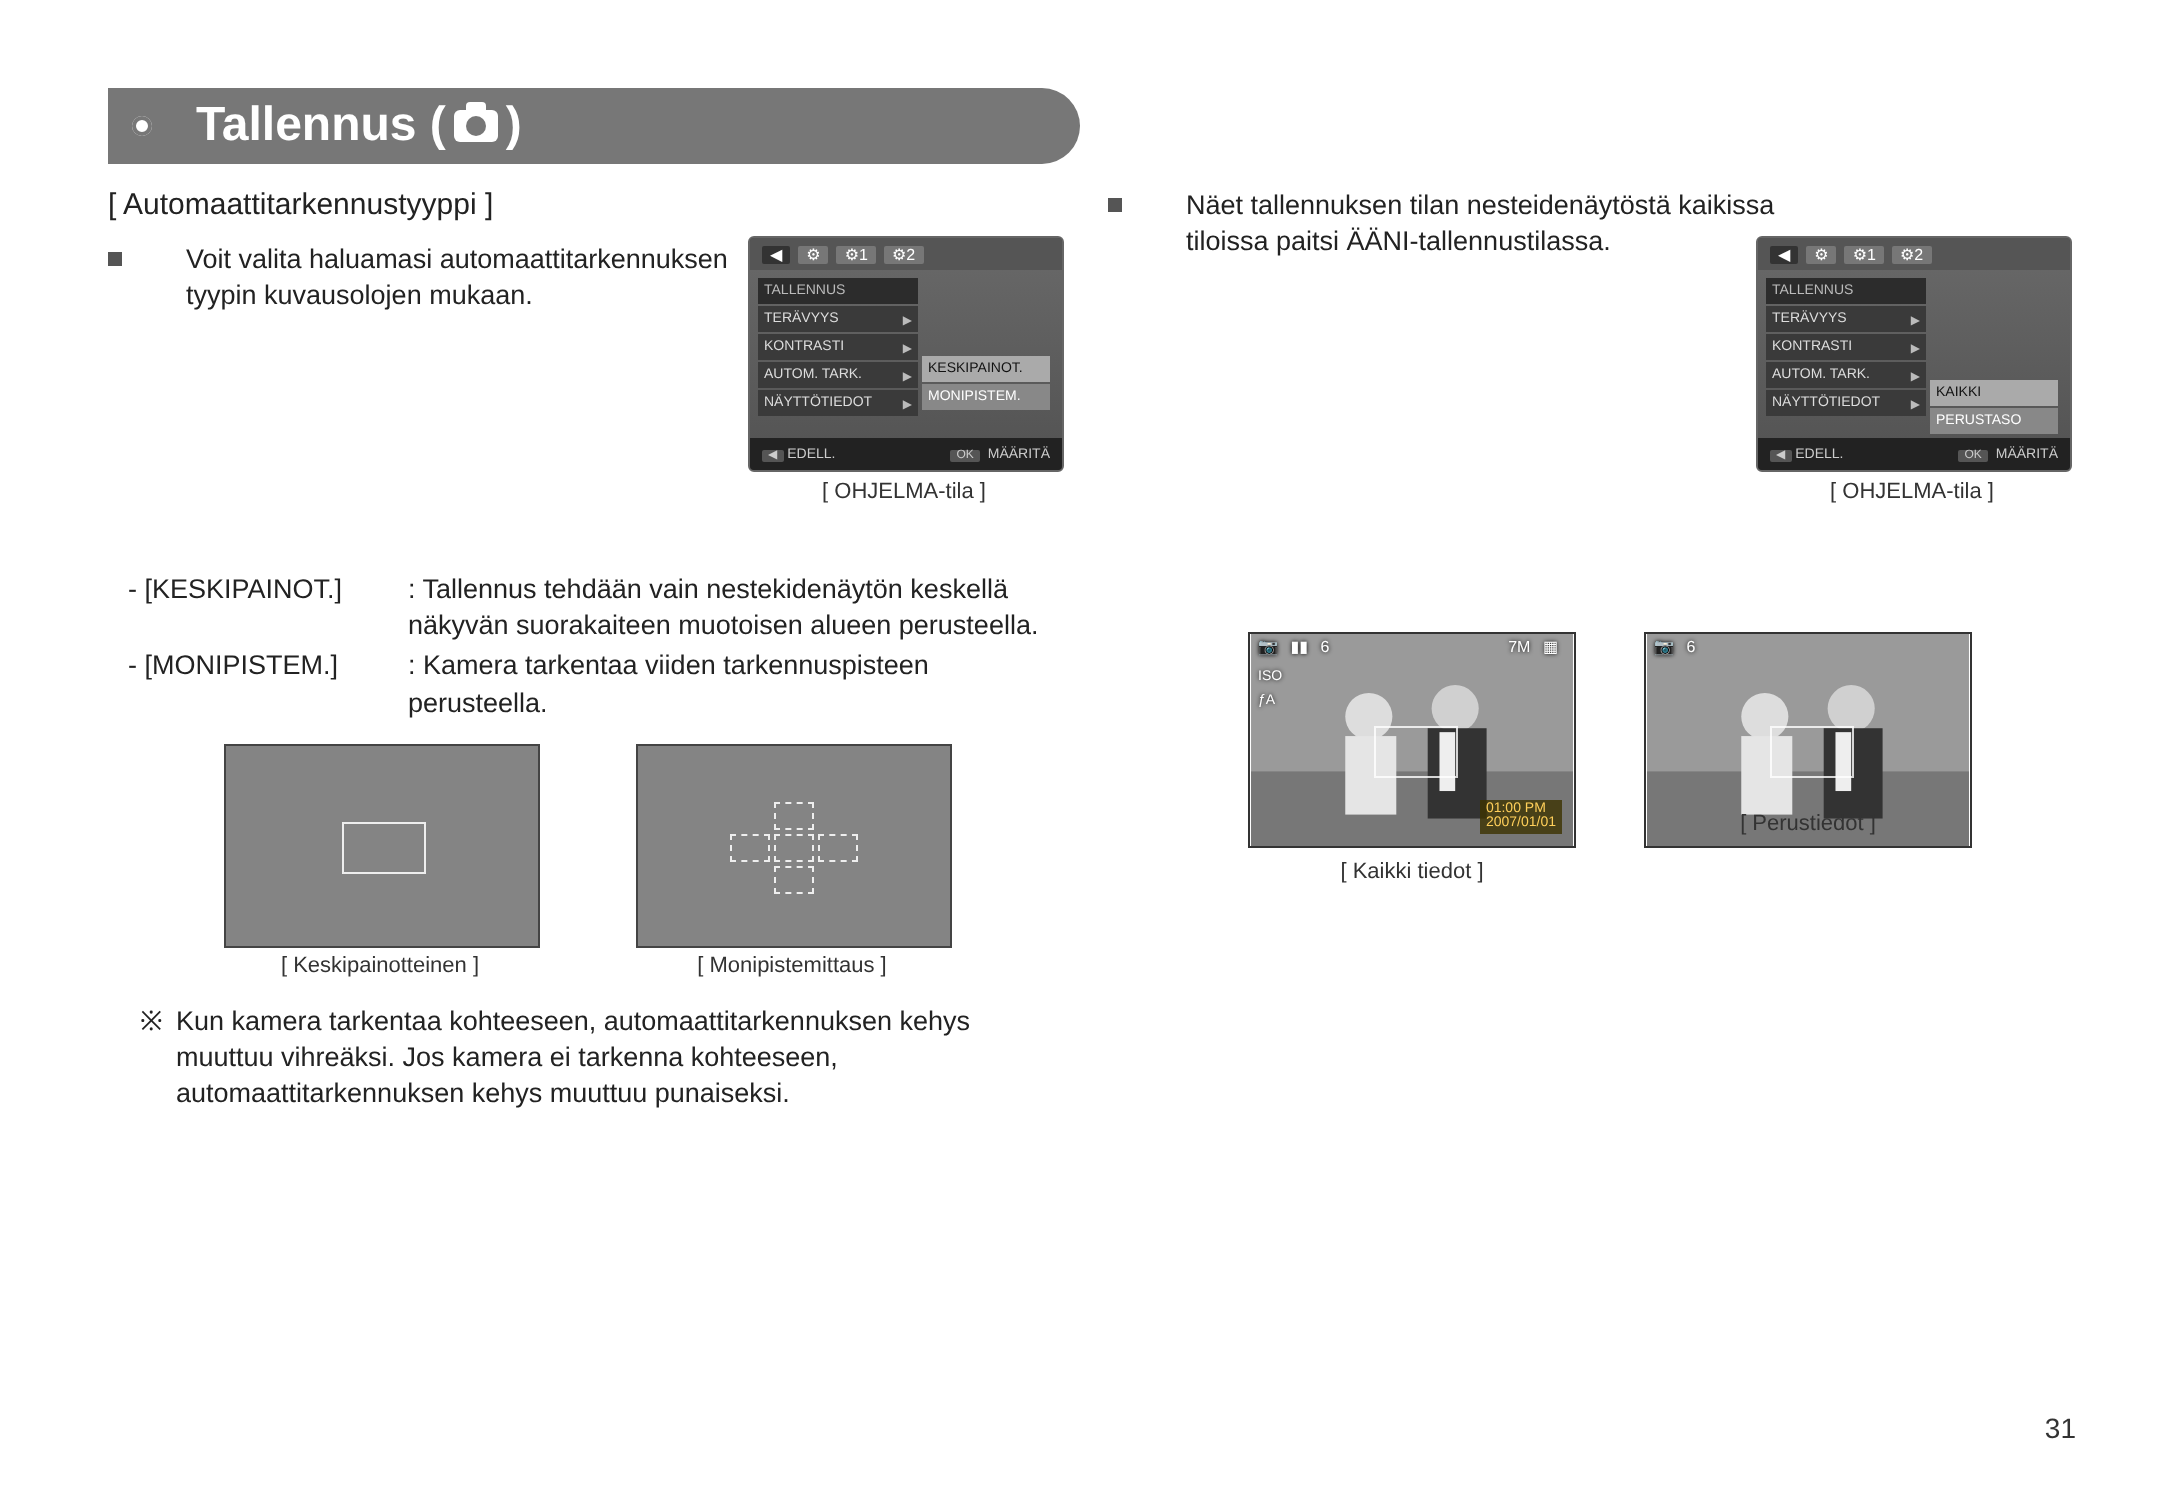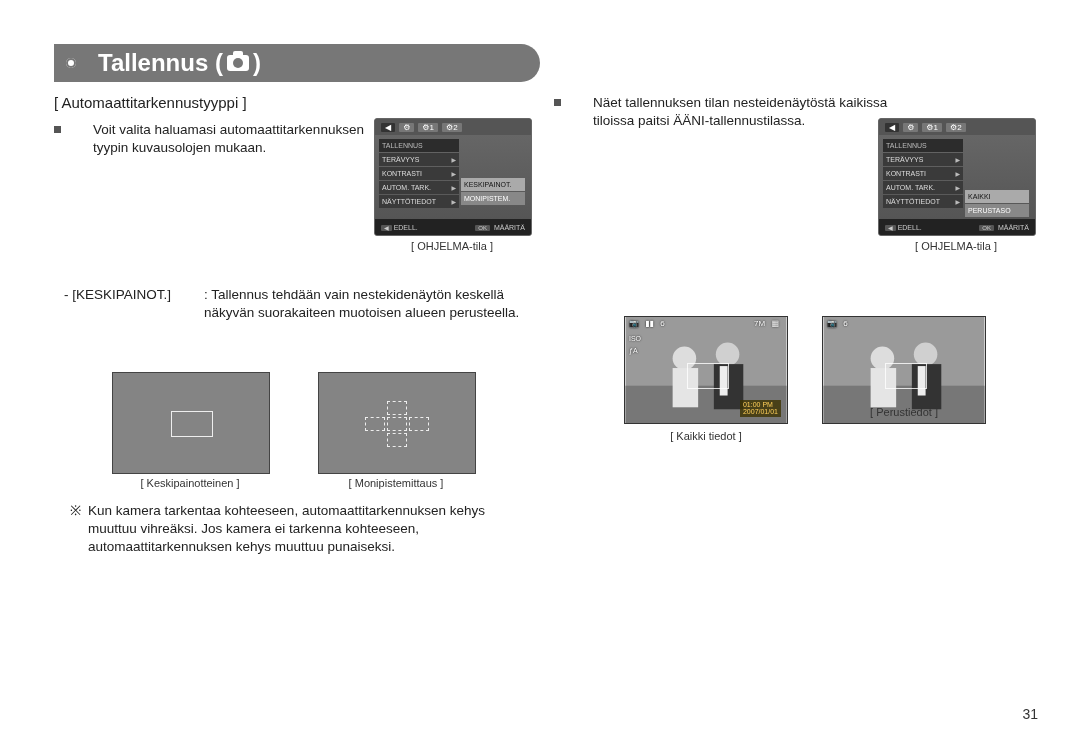--- a/index.html
+++ b/index.html
@@ -371,20 +371,24 @@
       <span><span class="key">◀</span><span>EDELL.</span></span>
       <span><span class="key">OK</span> <span>MÄÄRITÄ</span></span>
     </div>
   </div>
   <div class="shot-caption" style="top:240px; left:374px">[ OHJELMA-tila ]</div>
 
   <div class="def-block">
     <div class="def-row">
       <div class="def-key">- [KESKIPAINOT.]</div>
       <div>: Tallennus tehdään vain nestekidenäytön keskellä näkyvän suorakaiteen muotoisen alueen perusteella.</div>
+    </div>
+    <div class="def-row">
+      <div class="def-key">- [MONIPISTEM.]</div>
+      <div>: Kamera tarkentaa viiden tarkennuspisteen perusteella.</div>
     </div>
   </div>
 
   <div class="focus-box center-box">
     <div class="center-rect"></div>
   </div>
   <div class="focus-caption" style="top:477px; left:112px">[ Keskipainotteinen ]</div>
 
   <div class="focus-box multi-box">
     <div class="multi-grid">

